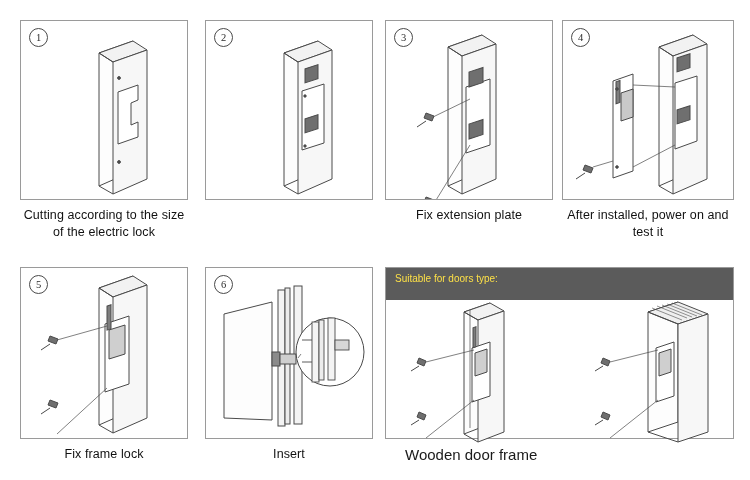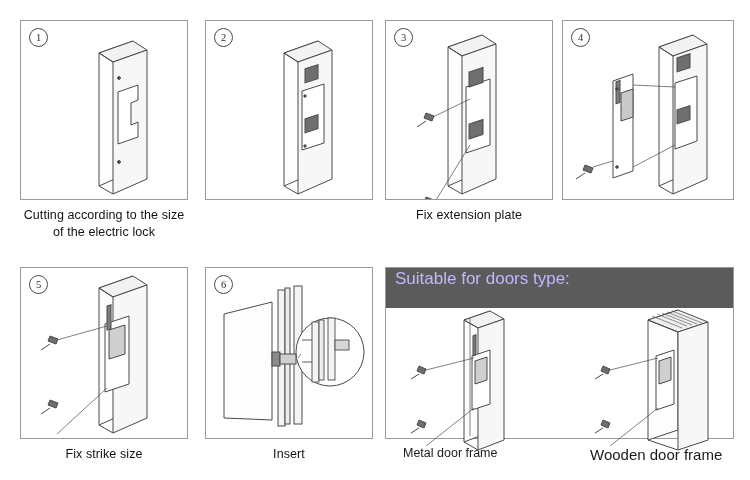--- a/index.html
+++ b/index.html
@@ -58,23 +58,23 @@
 
   
   .wide-panel {
     border: 1px solid #9a9a9a;
     box-sizing: border-box;
     position: relative;
     background: #fff;
   }
   .wide-header {
     background: #5b5b5b;
-    color: #c4b5fd;
-    font-size: 17px;
-    height: 40px;
+    color: #fde047;
+    font-size: 10px;
+    height: 32px;
     line-height: 22px;
     padding-left: 9px;
     box-sizing: border-box;
   }
 
   svg { display: block; }
 </style>
 </head>
 <body>
 
@@ -179,20 +179,21 @@
           <line x1="70" y1="146" x2="112" y2="124" stroke-width="0.7"></line>
 
           <g stroke-width="1">
             <path d="M22,144 l8,3 l-2,5 l-8,-3 z" fill="#6f6f6f"></path>
             <line x1="22" y1="152" x2="13" y2="158"></line>
           </g>
           <line x1="30" y1="146" x2="50" y2="140" stroke-width="0.7"></line>
         </g>
       </svg>
     </div>
+    <div class="caption">After installed, power on and test it</div>
   </div>
 
   <div class="step" style="left:20px; top:267px; width:168px;">
     <div class="panel" style="width:168px; height:172px;">
       <div class="badge">5</div>
       <svg width="166" height="170" viewBox="0 0 166 170">
         <g fill="none" stroke="#4a4a4a" stroke-width="1">
           <polygon points="78,20 112,8 112,142 78,157" fill="#fdfdfd"></polygon>
           <polygon points="78,20 112,8 126,17 92,29" fill="#f2f2f2"></polygon>
           <polygon points="92,29 126,17 126,150 92,165" fill="#f7f7f7"></polygon>
@@ -209,21 +210,21 @@
             <path d="M29,68 l8,3 l-2,5 l-8,-3 z" fill="#6f6f6f"></path>
             <line x1="29" y1="76" x2="20" y2="82"></line>
           </g>
           <g stroke-width="1" transform="translate(0,64)">
             <path d="M29,68 l8,3 l-2,5 l-8,-3 z" fill="#6f6f6f"></path>
             <line x1="29" y1="76" x2="20" y2="82"></line>
           </g>
         </g>
       </svg>
     </div>
-    <div class="caption">Fix strike size</div>
+    <div class="caption">Fix frame lock</div>
   </div>
 
   <div class="step" style="left:205px; top:267px; width:168px;">
     <div class="panel" style="width:168px; height:172px;">
       <div class="badge">6</div>
       <svg width="166" height="170" viewBox="0 0 166 170">
         <g fill="none" stroke="#4a4a4a" stroke-width="1">
 
           <polygon points="18,46 66,34 66,152 18,150" fill="#fdfdfd"></polygon>
 
@@ -300,18 +301,17 @@
             <line x1="217" y1="66" x2="209" y2="71"></line>
           </g>
           <g stroke-width="1" transform="translate(0,54)">
             <path d="M217,58 l7,3 l-2,5 l-7,-3 z" fill="#6f6f6f"></path>
             <line x1="217" y1="66" x2="209" y2="71"></line>
           </g>
         </g>
       </svg>
     </div>
     <div style="display:flex; margin-top:7px;">
-      <div style="width:185px; font-size:12.5px; padding-left:18px; box-sizing:border-box;">Metal door frame</div>
       <div style="flex:1; font-size:15px; padding-left:20px; box-sizing:border-box;">Wooden door frame</div>
     </div>
   </div>
 
 </div>
 
 </body></html>

